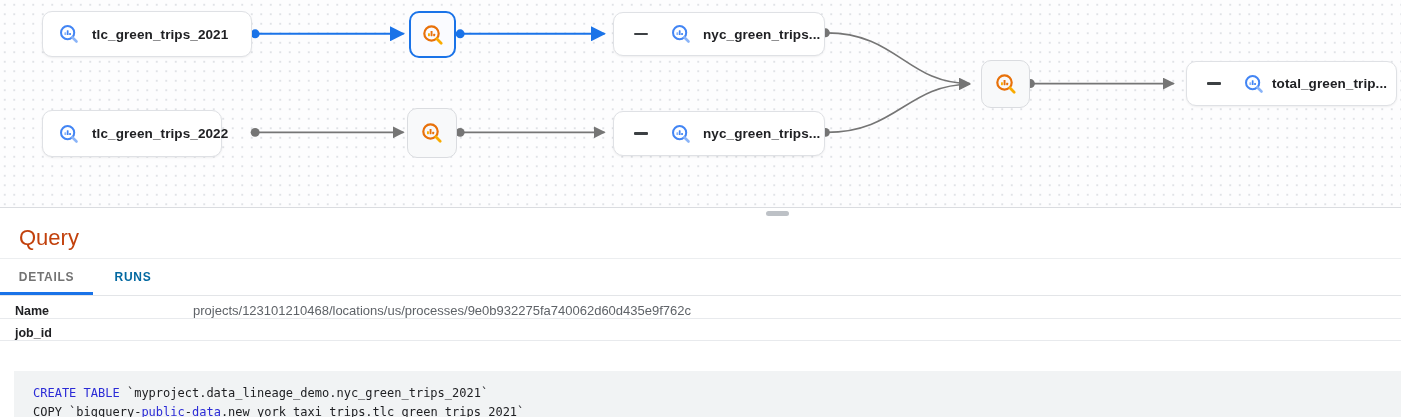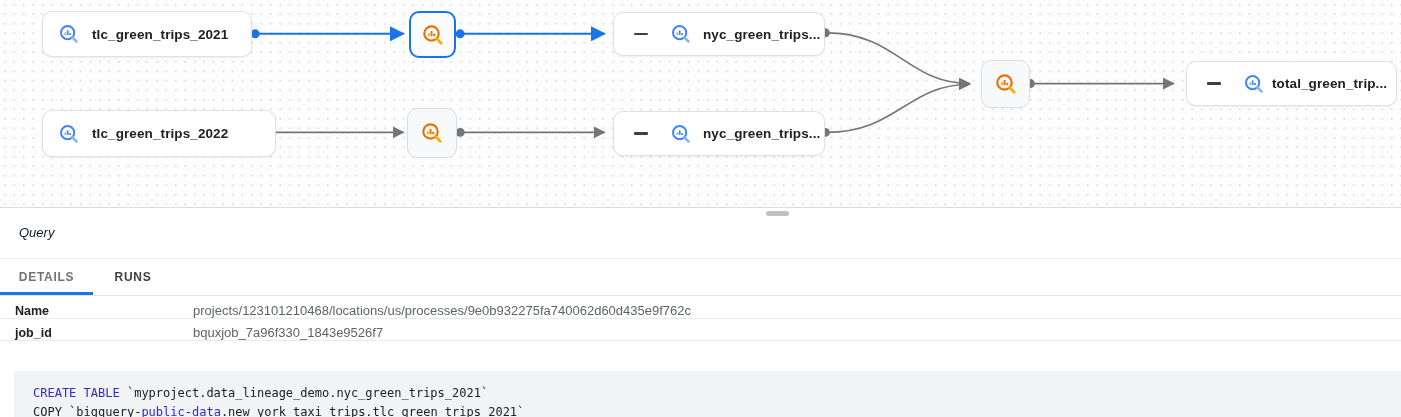--- a/index.html
+++ b/index.html
@@ -34,26 +34,26 @@
     background:#f8f9fa; border:1px solid #dadce0; border-radius:10px; cursor:pointer;
   }
   .pnode.selected { border:2px solid #1a73e8; background:#fafbff; }
 
   .bq-icon { flex:none; display:block; }
 
   
   .panel { position:relative; width:1401px; height:209px; background:#fff; }
   .drag-handle { position:absolute; top:3px; left:766px; width:23px; height:5px;
                  background:#bdc1c6; border-radius:2.5px; cursor:row-resize; }
-  .panel-title { padding:17px 0 0 19px; font-size:13px; color:#0f172a; height:50px;font-style:italic; }
+  .panel-title { padding:17px 0 0 19px; font-size:22px; color:#c2410c; height:50px; }
 
   .tabs { display:flex; height:38px; border-top:1px solid #eceef0;
           border-bottom:1px solid #e3e5e8; }
   .tab { display:flex; align-items:center; justify-content:center;
-         font-size:12px; font-weight:bold; letter-spacing:.7px; color:#404040;
+         font-size:12px; font-weight:bold; letter-spacing:.7px; color:#0369a1;
          cursor:pointer; }
   .tab.t0 { width:93px; }
   .tab.t1 { width:80px; }
   .tab.active { color:#737373; box-shadow:inset 0 -3px 0 #1a73e8; }
 
   .detail-row { display:flex; align-items:flex-end; height:22.5px;
                 border-bottom:1px solid #e8eaed; }
   .detail-label { width:149px; padding-left:15px; font-size:12.5px;
                   font-weight:bold; color:#202124; }
   .detail-value { font-size:13px; color:#5f6368;margin-left:44px; }
@@ -124,21 +124,21 @@
       <svg class="bq-icon" viewBox="0 0 24 24" width="22" height="22">
         <circle cx="10.5" cy="10.5" r="7.2" fill="none" stroke="#4285f4" stroke-width="2.2"></circle>
         <path d="M15.8 15.8 L20.2 20.2" stroke="#8ab4f8" stroke-width="2.8" stroke-linecap="round"></path>
         <rect x="7" y="10.2" width="1.9" height="3" rx="0.4" fill="#8ab4f8"></rect>
         <rect x="9.6" y="8" width="1.9" height="5.2" rx="0.4" fill="#4285f4"></rect>
         <rect x="12.2" y="10.8" width="1.9" height="2.4" rx="0.4" fill="#4285f4"></rect>
       </svg>
       <span class="nlabel" style="margin-left:11px">nyc_green_trips...</span>
     </div>
 
-    <div class="gnode" style="left:42px;top:110px;width:234px;height:47px;">
+    <div class="gnode" style="left:42px;top:110px;width:180px;height:47px;">
       <svg class="bq-icon" viewBox="0 0 24 24" width="22" height="22">
         <circle cx="10.5" cy="10.5" r="7.2" fill="none" stroke="#4285f4" stroke-width="2.2"></circle>
         <path d="M15.8 15.8 L20.2 20.2" stroke="#8ab4f8" stroke-width="2.8" stroke-linecap="round"></path>
         <rect x="7" y="10.2" width="1.9" height="3" rx="0.4" fill="#8ab4f8"></rect>
         <rect x="9.6" y="8" width="1.9" height="5.2" rx="0.4" fill="#4285f4"></rect>
         <rect x="12.2" y="10.8" width="1.9" height="2.4" rx="0.4" fill="#4285f4"></rect>
       </svg>
       <span class="nlabel">tlc_green_trips_2022</span>
     </div>
 
@@ -196,19 +196,18 @@
       <div class="tab t0 active">DETAILS</div>
       <div class="tab t1">RUNS</div>
     </div>
 
     <div class="detail-row">
       <div class="detail-label">Name</div>
       <div class="detail-value">projects/123101210468/locations/us/processes/9e0b932275fa740062d60d435e9f762c</div>
     </div>
     <div class="detail-row">
       <div class="detail-label">job_id</div>
-      <div class="detail-value">bquxjob_7a96f330_1843e9526f7</div>
     </div>
 
     <div class="code"><div class="code-line"><span class="kwd">CREATE TABLE</span><span> `myproject.data_lineage_demo.nyc_green_trips_2021`</span></div><div class="code-line"><span>COPY `bigquery-</span><span class="kwd">public</span><span>-</span><span class="kwd">data</span><span>.new_york_taxi_trips.tlc_green_trips_2021`</span></div></div>
   </div>
 
 </div>
 
 </body></html>

